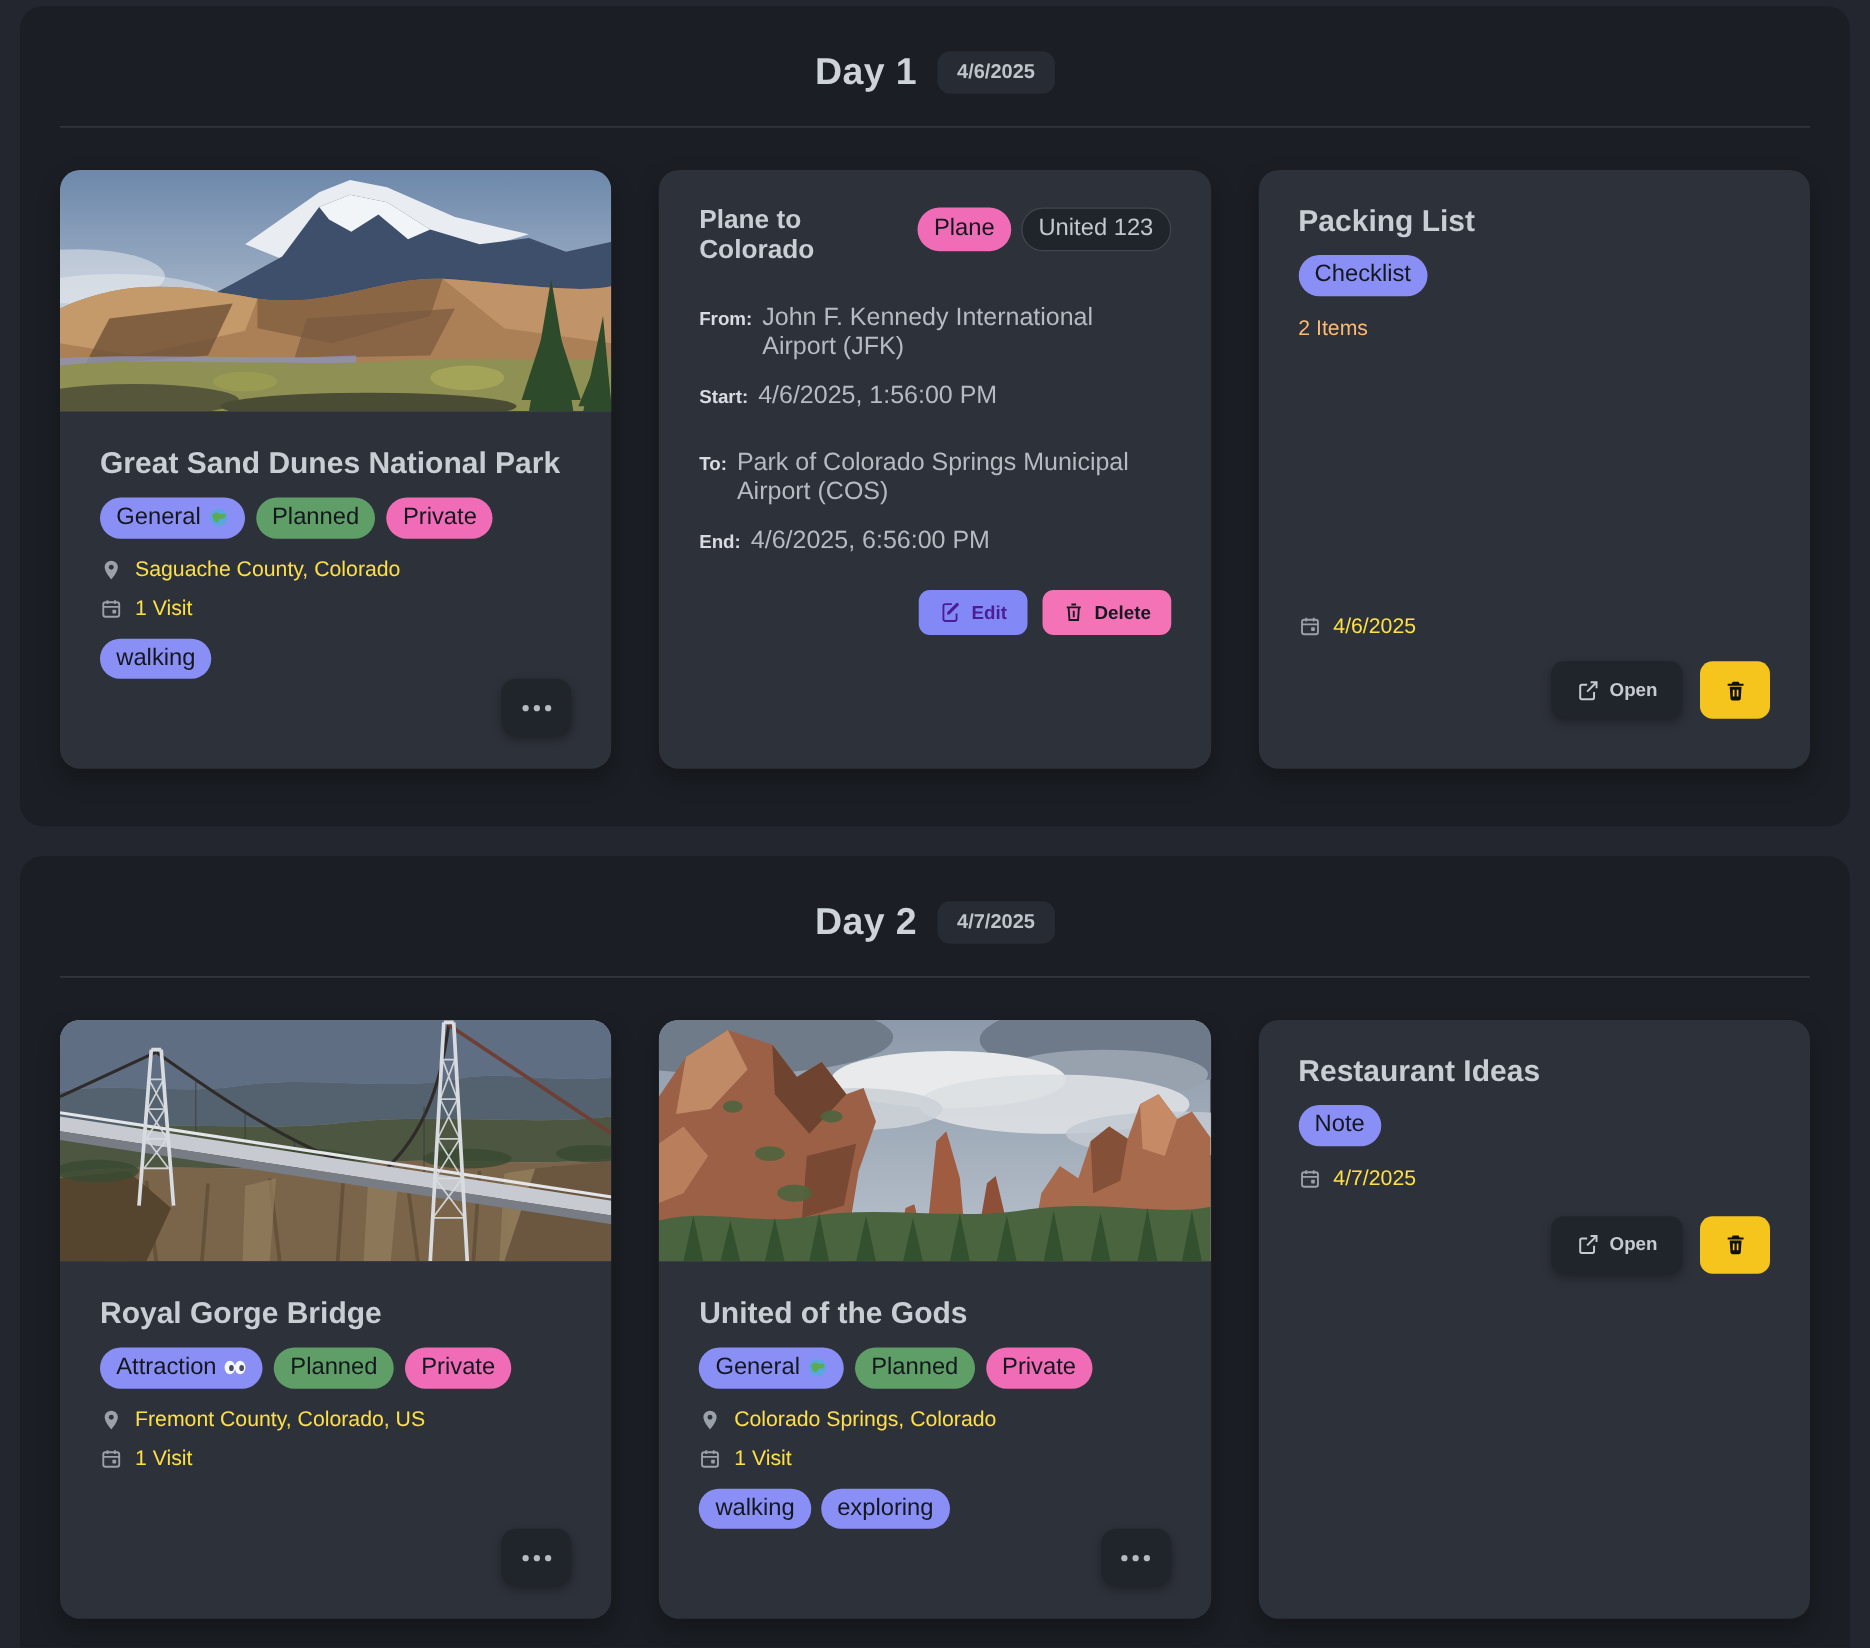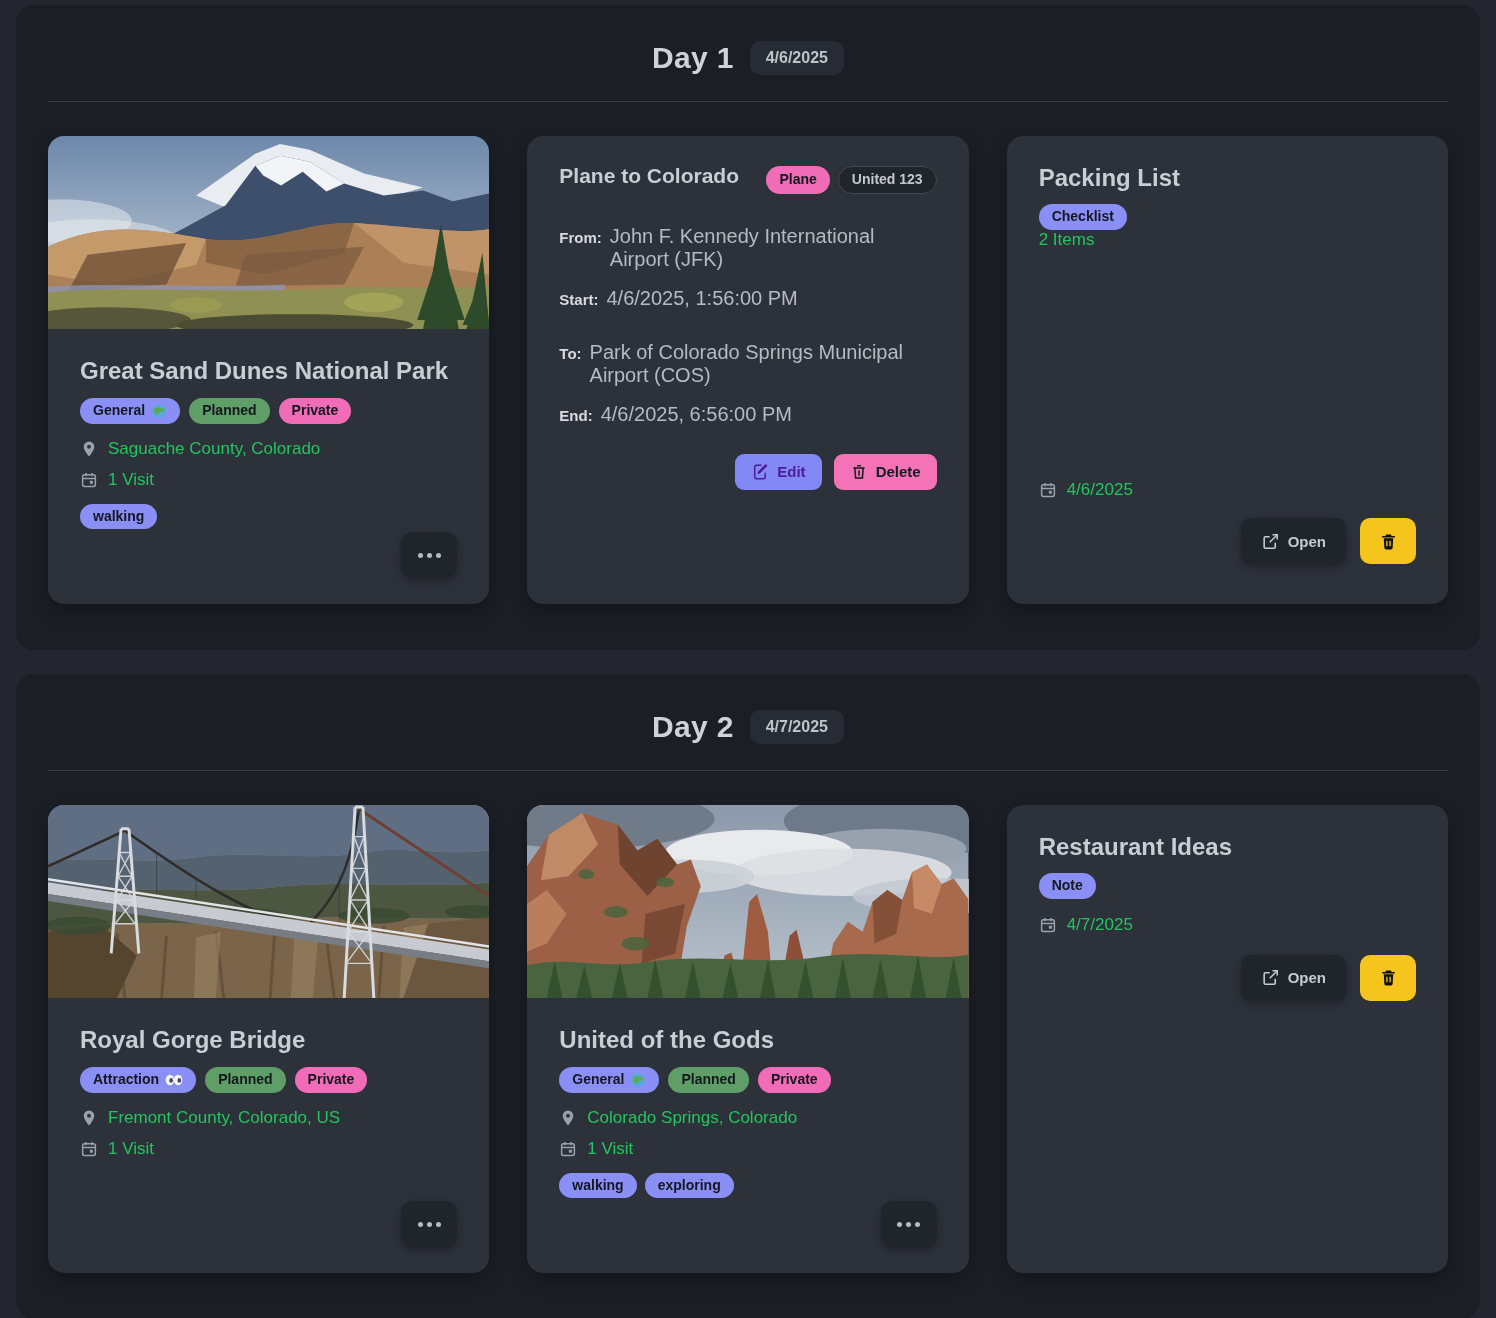--- a/index.html
+++ b/index.html
@@ -38,29 +38,29 @@
   .card-image { height:193px; flex:none; }
   .card-image svg { display:block; width:100%; height:100%; }
   .card-body { padding:28px 32px 26px; display:flex; flex-direction:column; flex:1; }
   .card-title { margin:0; font-size:24px; font-weight:700; color:#c9cdd4; }
   .transport-card .card-title { font-size:21px; }
 
   .badge-row { display:flex; gap:9px; margin-top:13px; flex-wrap:wrap; }
   .badge {
     display:inline-flex; align-items:center; gap:6px;
     padding:3px 13px; border-radius:999px;
-    font-size:14px; font-weight:700; color:#14171e; line-height:1.4;
+    font-size:19px; font-weight:400; color:#14171e; line-height:1.4;
     white-space:nowrap;
   }
   .badge.purple { background:#8a8ff6; }
   .badge.green  { background:#5f9e66; }
   .badge.pink   { background:#f06cb6; }
   .badge.outline{ background:#20242b; border:1px solid #42464e; color:#c3c7ce; }
 
-  .meta-row { display:flex; align-items:center; gap:10px; margin-top:15px; color:#22c55e; font-size:17px; }
+  .meta-row { display:flex; align-items:center; gap:10px; margin-top:15px; color:#fde047; font-size:17px; }
   .meta-row + .meta-row { margin-top:11px; }
   .meta-row svg { color:#9ba1a9; flex:none; }
   .tag-row { display:flex; gap:8px; margin-top:14px; }
 
   .dots-btn {
     margin-top:auto; align-self:flex-end;
     width:56px; height:46px; border:none; border-radius:12px;
     background:#20242b; display:flex; gap:4px; align-items:center; justify-content:center;
     cursor:pointer; box-shadow:0 3px 8px rgba(0,0,0,.3);
   }
@@ -80,21 +80,21 @@
     border:none; border-radius:9px; font-size:15px; font-weight:700;
     padding:9px 16px; cursor:pointer; font-family:inherit;
   }
   .btn svg { flex:none; }
   .btn.edit   { background:#8289f7; color:#4c1d95; }
   .btn.delete { background:#f472b6; color:#151922; }
   .btn.open   { background:#20242b; color:#c6cad1; padding:12px 20px; border-radius:10px; box-shadow:0 3px 8px rgba(0,0,0,.3); }
   .btn.trash  { background:#f5c51d; color:#111111; width:56px; height:46px; justify-content:center; padding:0; border-radius:10px; }
 
   .single-badge-row { margin-top:12px; display:flex;text-align:right; }
-  .items-count { margin-top:0; font-size:17px; color:#22c55e; }
+  .items-count { margin-top:16px; font-size:17px; color:#fdba74; }
   .spacer { flex:1; }
   .footer-actions { display:flex; justify-content:flex-end; gap:14px; }
   .checklist-card .meta-row.date { margin-bottom:18px; margin-top:0; }
   .note-card .meta-row.date { margin-top:16px; }
   .note-card .footer-actions { margin-top:20px; }
 </style>
 </head>
 <body>
 
 <section class="day-section first">

